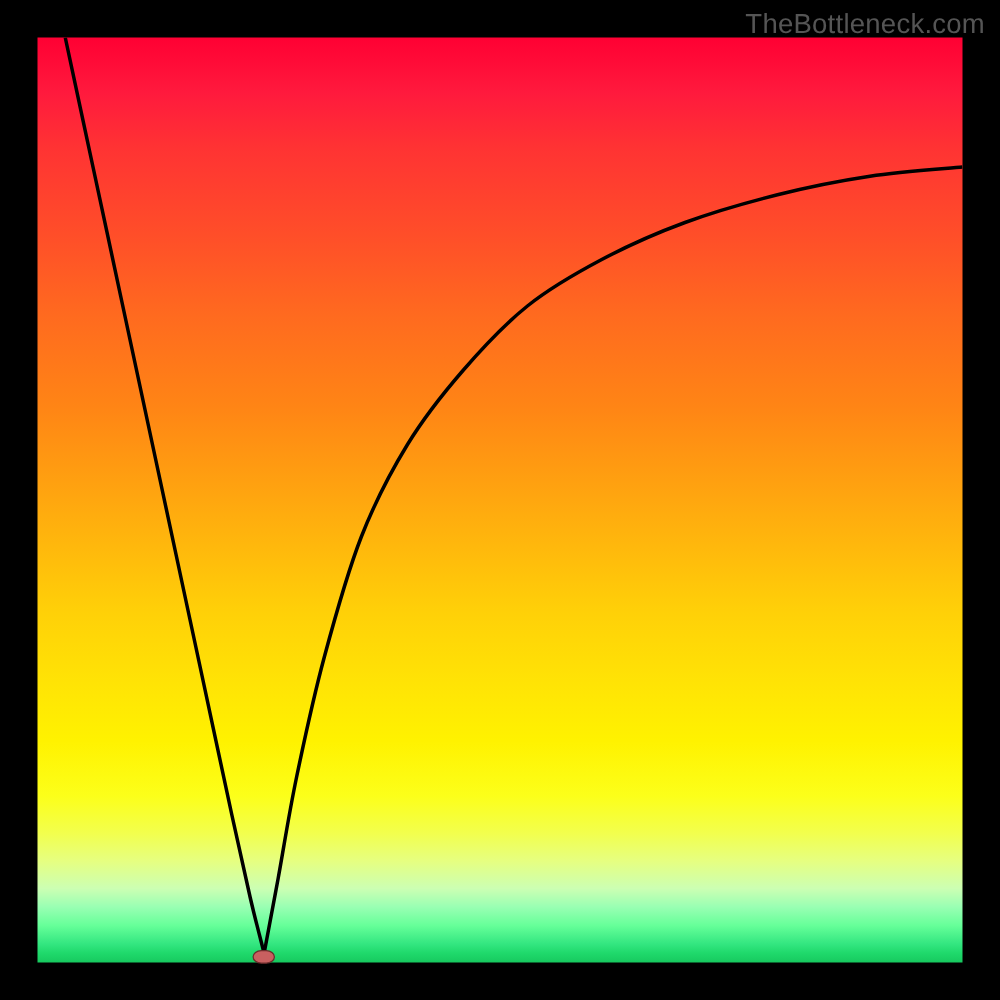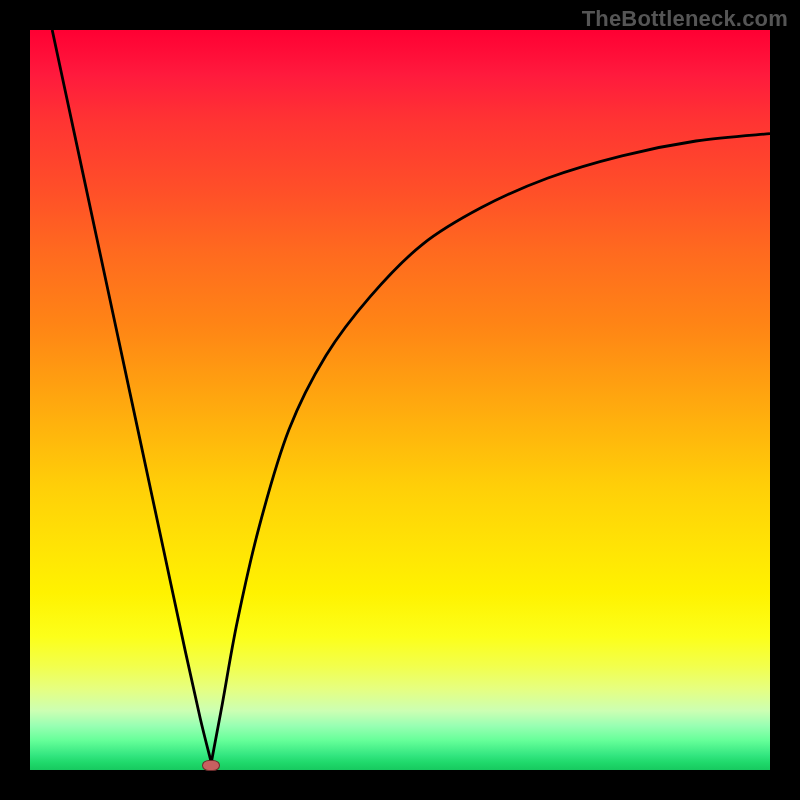--- a/index.html
+++ b/index.html
@@ -70,21 +70,21 @@
     background: #c86060;
     border: 1px solid #6b2b2b;
     box-sizing: border-box;
   }
   .attribution {
     position: absolute;
     top: 6px;
     right: 12px;
     color: #555;
     font-size: 22px;
-    font-weight: 700;
+    font-weight: 400;
     letter-spacing: 0.2px;
     user-select: none;
   }
 </style>
 </head>
 <body>
 
 <div class="attribution">TheBottleneck.com</div>
 
 <div class="frame">

